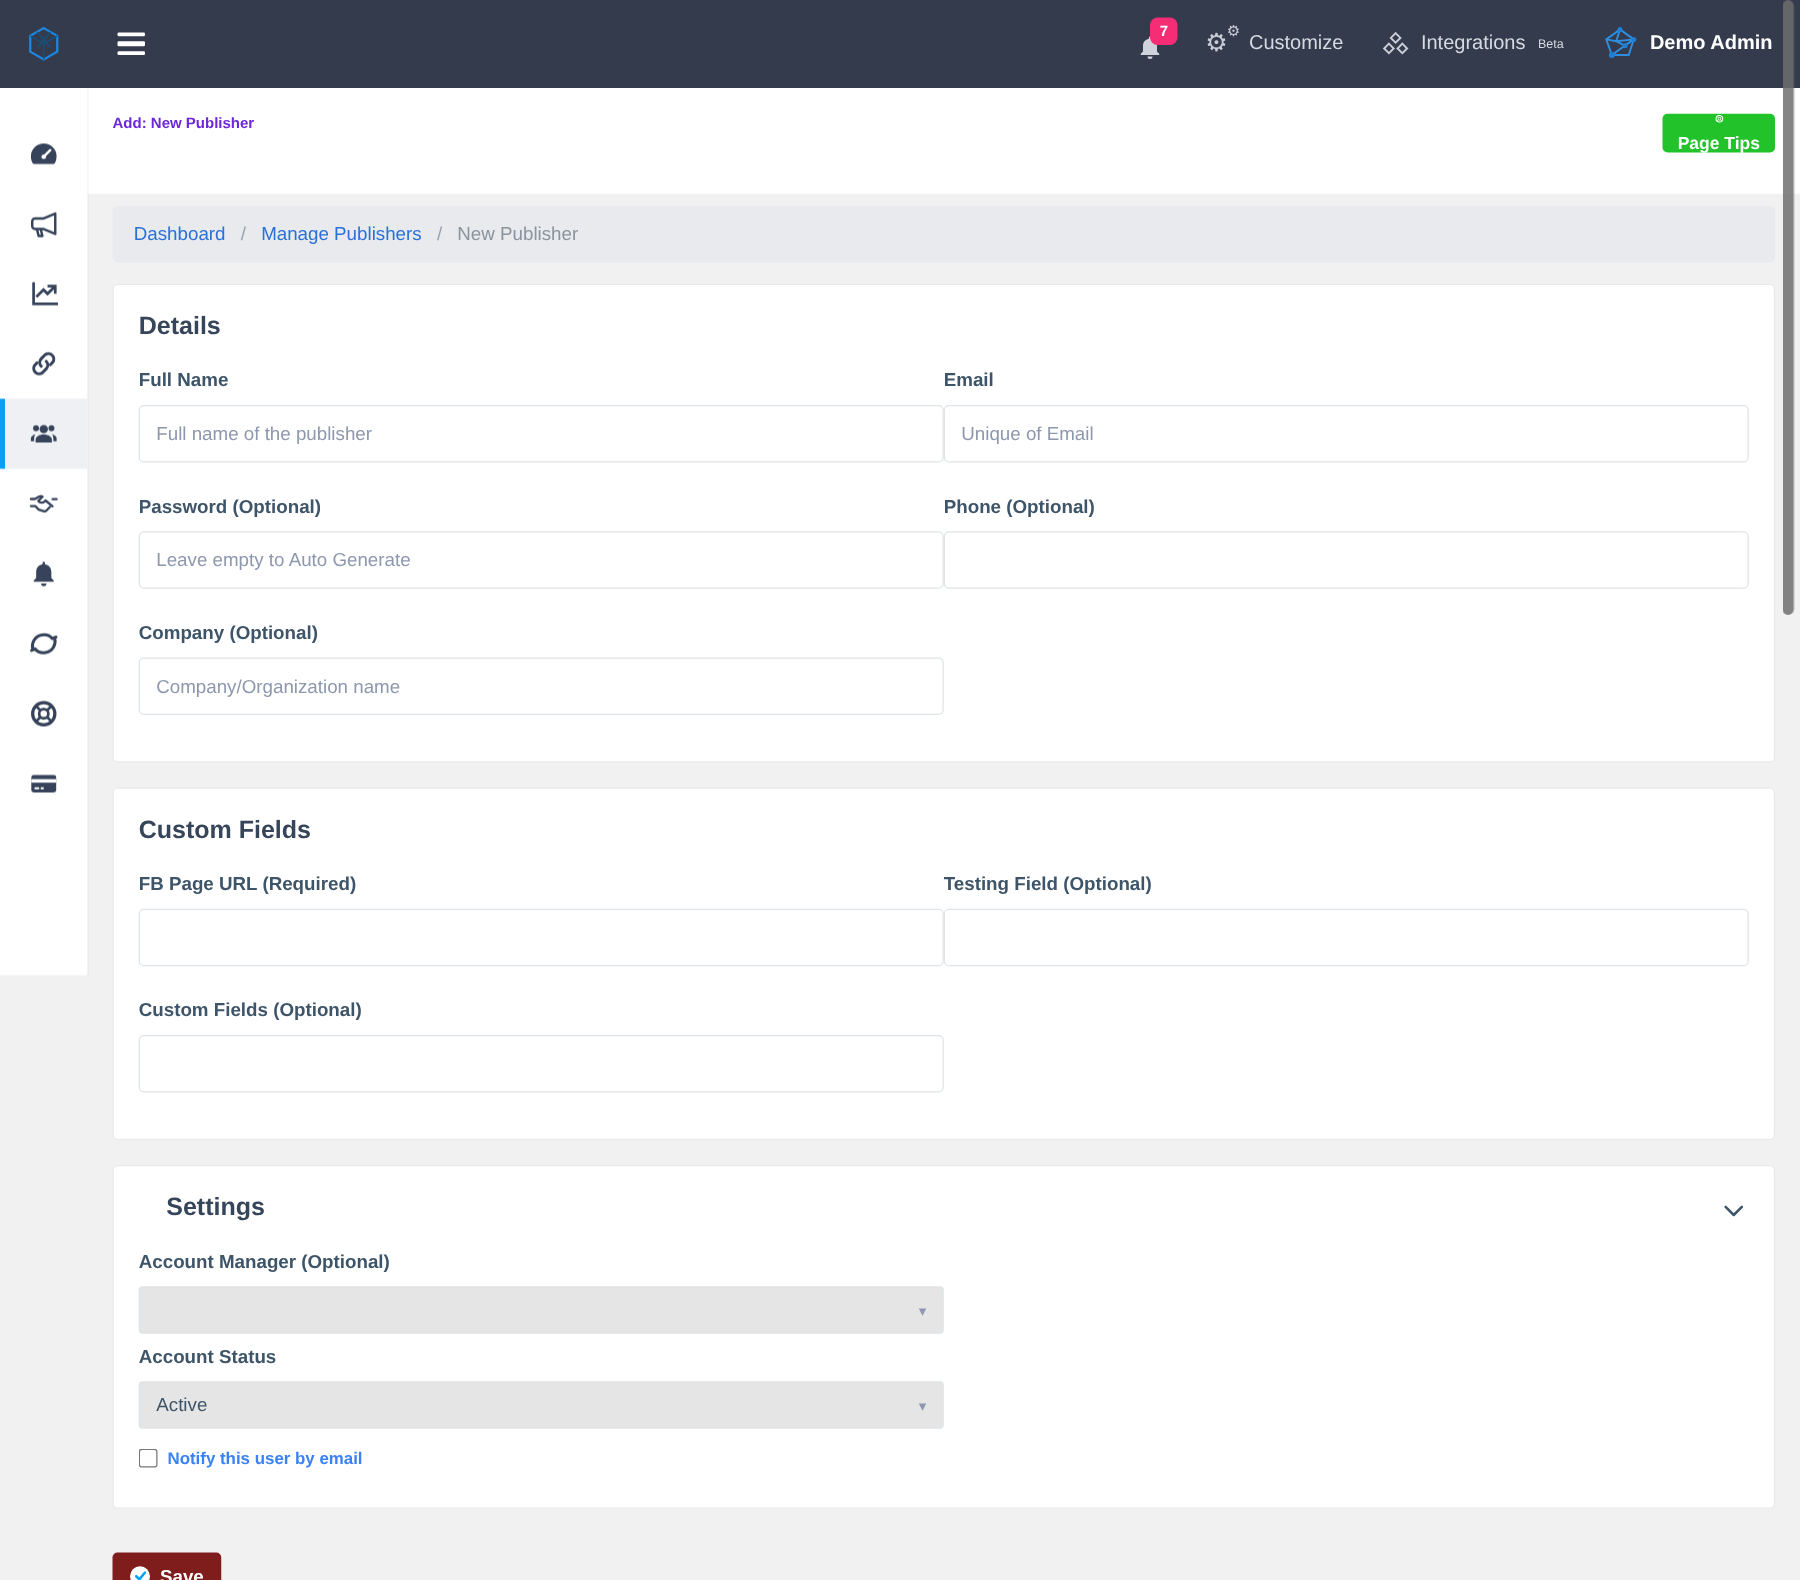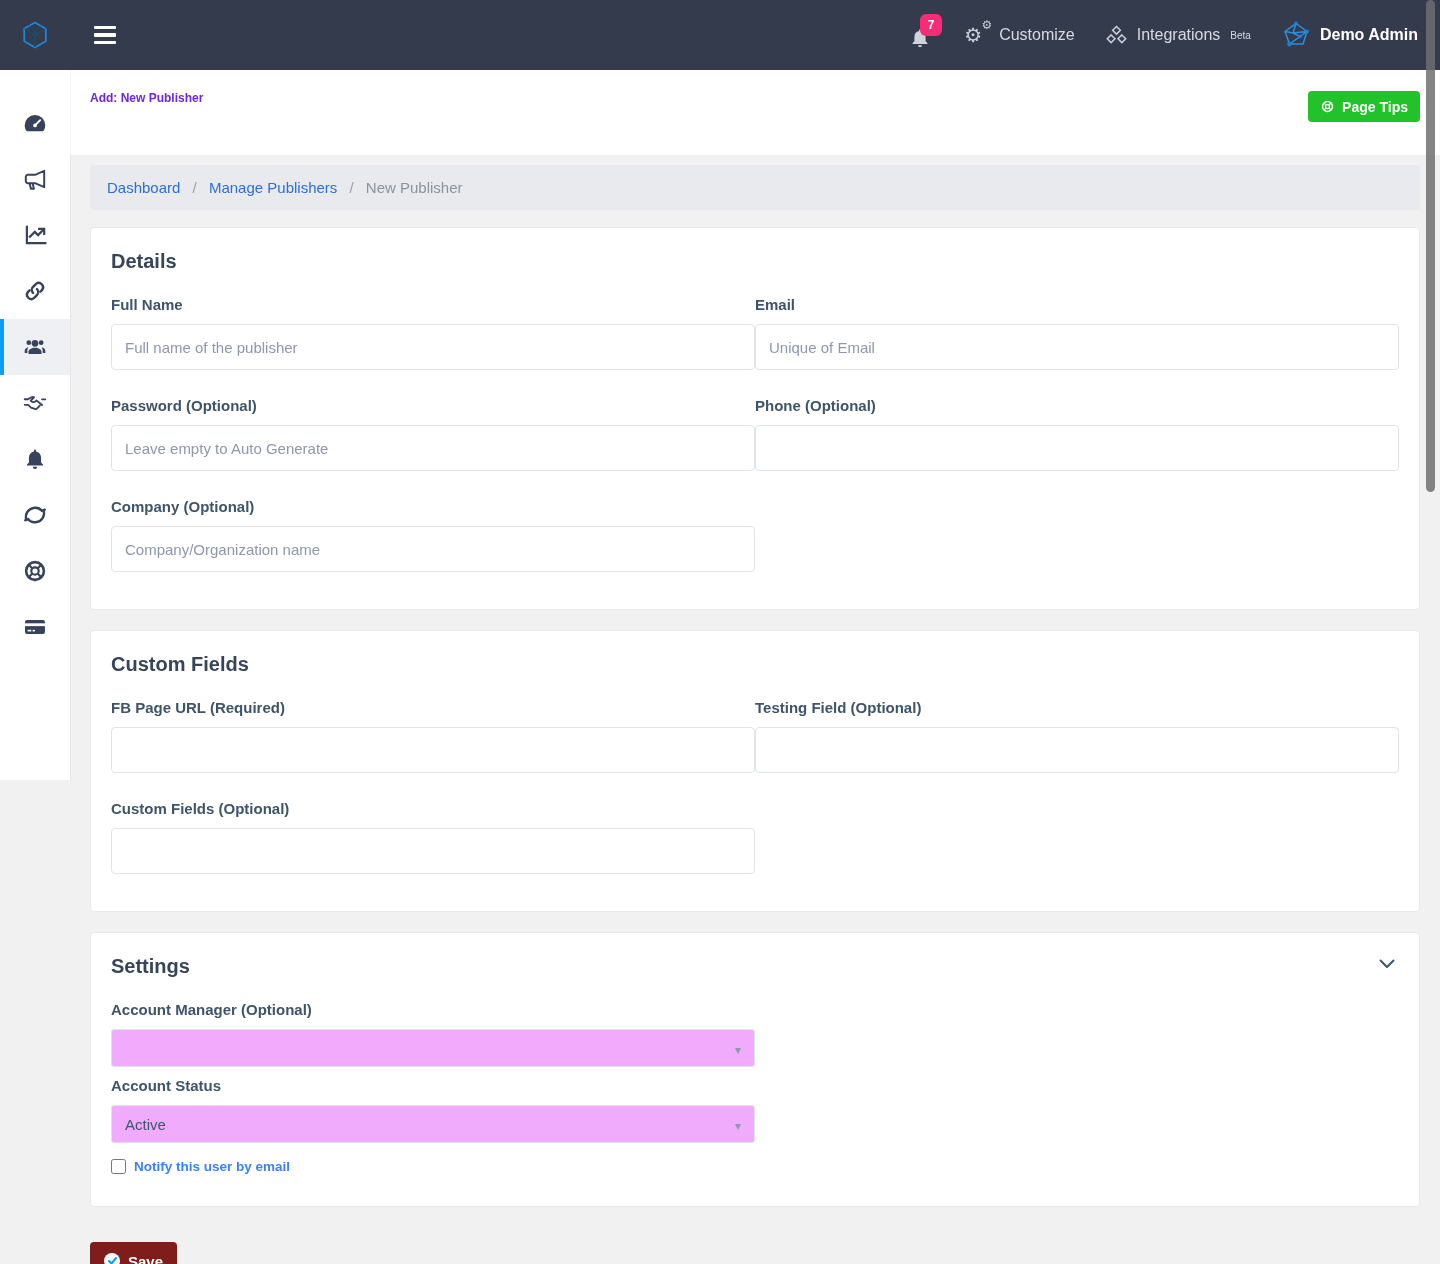--- a/index.html
+++ b/index.html
@@ -37,48 +37,48 @@
   .side-item.active { background:#eef0f3; border-left-color:#0b9ff2; }
   .side-item svg { width:26px; height:26px; }
 
   
   .main { position:absolute; left:70px; top:70px; right:0; bottom:0; }
   .page-band { height:85px; background:#fff; display:flex; align-items:flex-start;
     justify-content:space-between; padding:21px 20px 0 20px; }
   .page-title { font-size:12px; font-weight:bold; color:#6d28d9; }
   .page-tips-btn { display:inline-flex; align-items:center; gap:7px; height:31px;
     background:#22c32a; color:#fff; border:none; border-radius:4px; padding:0 12px;
-    font-size:14px; font-weight:bold; cursor:pointer; font-family:inherit; }
+    font-size:14px; font-weight:bold; cursor:pointer; font-family:inherit;flex-direction:column; }
   .content { padding:10px 20px 0 20px; }
 
   .breadcrumb { background:#e8eaee; border-radius:4px; height:45px; line-height:45px;
     padding:0 17px; font-size:15px; margin-bottom:17px; }
   .breadcrumb a { color:#2a70d8; text-decoration:none; cursor:pointer; }
   .crumb-sep { color:#98a1ab; margin:0 8px; }
   .crumb-current { color:#8b939c; }
 
   .card { background:#fff; border:1px solid #e9e9e9; border-radius:4px;
     padding:22px 20px 10px 20px; margin-bottom:20px; }
   .card-title { font-size:20px; font-weight:bold; color:#36455a; margin-bottom:23px; }
-  .card-head { display:flex; align-items:flex-start; justify-content:space-between; margin-bottom:23px; }
+  .card-head { display:flex; align-items:flex-end; justify-content:space-between; margin-bottom:23px;margin-left:22px; }
   .card-head .card-title { margin-bottom:0; }
   .chev { cursor:pointer; display:flex; padding:4px; }
 
   .grid2 { display:grid; grid-template-columns:1fr 1fr; column-gap:0; }
   .field { margin-bottom:27px; }
   .field label { display:block; font-size:15px; font-weight:bold; color:#3e5569;
     margin-bottom:11px; }
   .field input[type=text] { width:100%; height:46px; border:1px solid #dfe4e8;
     border-radius:4px; padding:0 13px; font-size:15px; color:#3e5569;
     font-family:inherit; outline:none; background:#fff; }
   .field input::placeholder, textarea::placeholder { color:#8d97ad; }
 
   .selectbox { width:100%; height:38px; border:1px solid #dfe4e8; border-radius:3px;
     display:flex; align-items:center; justify-content:space-between; padding:0 13px;
-    font-size:15px; color:#3e5569; cursor:pointer; background:#f0abfc; }
+    font-size:15px; color:#3e5569; cursor:pointer; background:#e5e5e5; }
   .caret::after { content:"▾"; color:#8d97ad; font-size:12px; }
 
   textarea.notes { width:100%; height:78px; border:1px solid #dfe4e8; border-radius:4px;
     padding:9px 13px; font-size:15px; color:#3e5569; font-family:inherit;
     resize:vertical; outline:none; }
   .help-text { font-size:13px; color:#3e5569; margin-top:6px; }
 
   .check-row { display:flex; align-items:center; gap:8px; margin-top:16px; margin-bottom:22px; }
   .check-row input { width:15px; height:15px; cursor:pointer; }
   .check-row label { font-size:13.5px; font-weight:bold; color:#3b82f6; cursor:pointer; }

